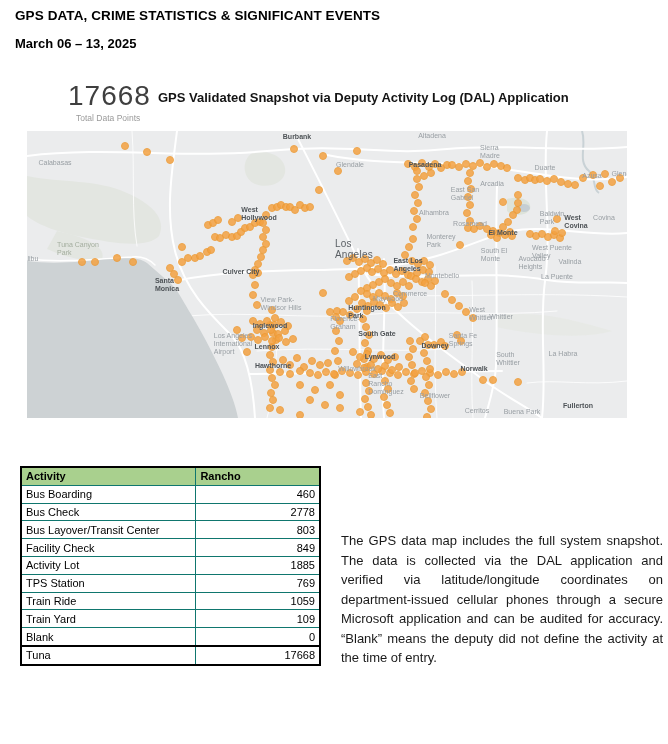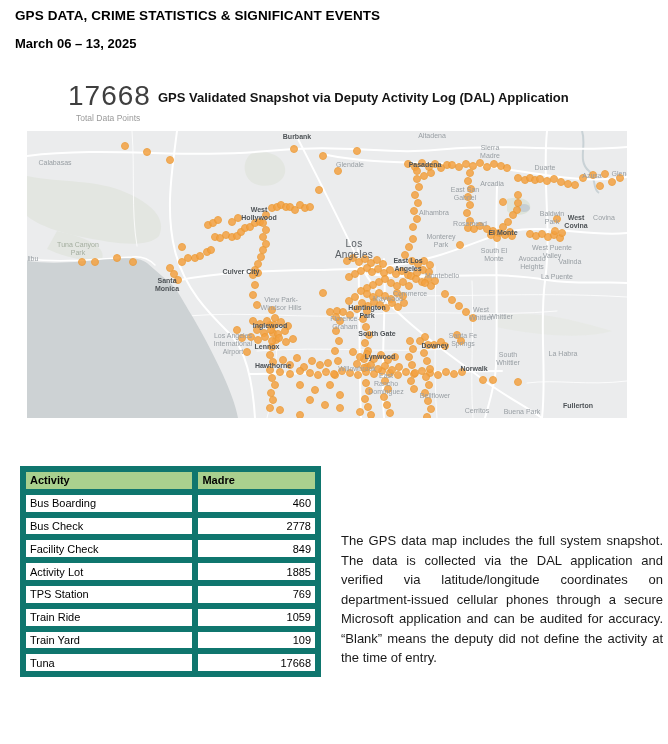--- a/index.html
+++ b/index.html
@@ -9,30 +9,30 @@
   .date{position:absolute;left:15px;top:36px;font-size:13px;font-weight:bold;color:#000;}
   .metric-value{position:absolute;left:68px;top:80px;font-size:28px;color:#3f3f3f;letter-spacing:1px;}
   .metric-label{position:absolute;left:76px;top:113px;font-size:8.5px;color:#9a9a9a;}
   .map-title{position:absolute;left:158px;top:90px;font-size:13px;font-weight:bold;color:#141414;}
   
   .map{position:absolute;left:27px;top:131px;width:600px;height:287px;background:#ebeced;overflow:hidden;}
   .map svg{position:absolute;left:0;top:0;}
   .layer{position:absolute;left:0;top:0;width:100%;height:100%;}
   .dot{position:absolute;width:6px;height:6px;border-radius:50%;background:#f4a242;
        border:1px solid #ec9933;opacity:.85;transform:translate(-50%,-50%);}
-  .map-label{position:absolute;transform:translate(-50%,-50%);text-align:center;
+  .map-label{position:absolute;transform:translate(-50%,-50%);text-align:left;
              white-space:pre-line;pointer-events:none;}
   .s-g{color:#989ea3;font-size:7px;line-height:8px;}
   .s-b{color:#4e5357;font-size:7px;line-height:8px;font-weight:bold;}
   .s-m{color:#5a5f64;font-size:10px;line-height:11px;letter-spacing:.3px;}
   .s-p{color:#a4ae9f;font-size:7px;line-height:8px;}
   
   .table-wrap{position:absolute;left:20px;top:466px;}
   table{border-collapse:collapse;width:301px;font-size:11px;color:#000;border:2px solid #000;}
-  th,td{border:6px solid #0f766e;padding:1px 4px;height:14.8px;vertical-align:middle;}
+  th,td{border:1px solid #0f766e;padding:1px 4px;height:14.8px;vertical-align:middle;}
   th{background:#a9d08e;text-align:left;font-weight:bold;}
   td.num,th.num-h{text-align:right;}
   th.num-h{text-align:left;}
   tr.total-row td{border-top:2px solid #000;}
   col.c1{width:176px;} col.c2{width:125px;}
   
   .para{position:absolute;left:341px;top:531px;width:322px;font-size:13px;line-height:19.5px;
         text-align:justify;color:#1a1a1a;}
 </style>
 </head>
@@ -520,51 +520,59 @@
 
   <div class="table-wrap">
     <table>
       <colgroup>
           <col class="c1">
           <col class="c2">
         </colgroup>
       <thead>
         <tr>
           <th>Activity</th>
-          <th class="num-h">Madre</th>
+          <th class="num-h">Rancho</th>
         </tr>
       </thead>
       <tbody>
           <tr>
             <td>Bus Boarding</td>
             <td class="num">460</td>
           </tr>
           <tr>
             <td>Bus Check</td>
             <td class="num">2778</td>
           </tr>
           <tr>
+            <td>Bus Layover/Transit Center</td>
+            <td class="num">803</td>
+          </tr>
+          <tr>
             <td>Facility Check</td>
             <td class="num">849</td>
           </tr>
           <tr>
             <td>Activity Lot</td>
             <td class="num">1885</td>
           </tr>
           <tr>
             <td>TPS Station</td>
             <td class="num">769</td>
           </tr>
           <tr>
             <td>Train Ride</td>
             <td class="num">1059</td>
           </tr>
           <tr>
             <td>Train Yard</td>
             <td class="num">109</td>
+          </tr>
+          <tr>
+            <td>Blank</td>
+            <td class="num">0</td>
           </tr>
         </tbody>
       <tfoot>
         <tr class="total-row">
           <td>Tuna</td>
           <td class="num">17668</td>
         </tr>
       </tfoot>
     </table>
   </div>

